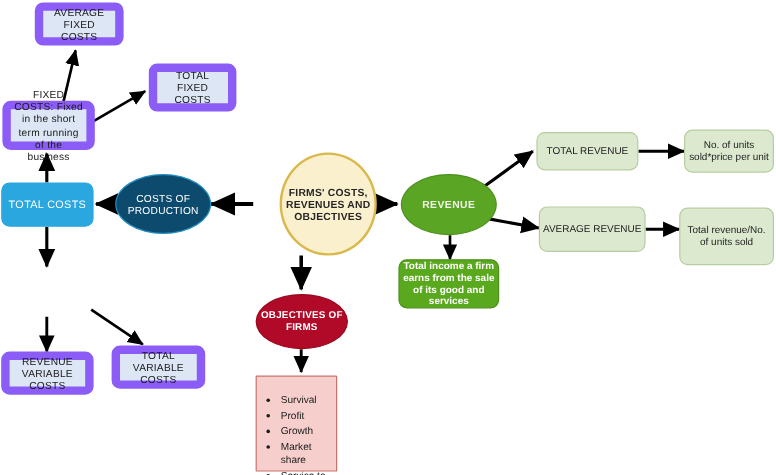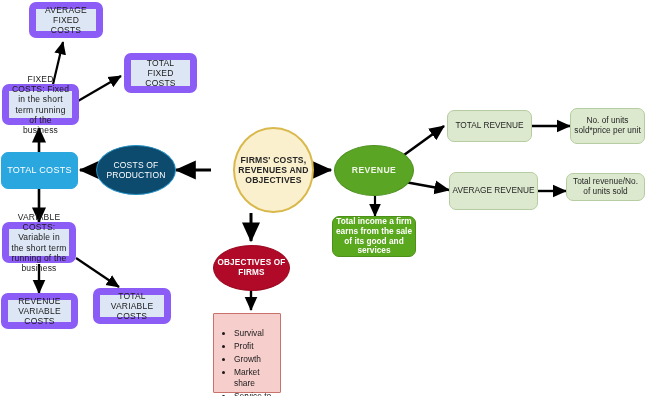--- a/index.html
+++ b/index.html
@@ -194,23 +194,20 @@
   </div>
 
   <div class="node box-blue" style="left:1px; top:152px; width:77px; height:37px;">
     <span class="txt">TOTAL COSTS</span>
   </div>
 
   <div class="node ellipse-blue" style="left:96px; top:145px; width:80px; height:50px;">
     <span class="txt">COSTS OF PRODUCTION</span>
   </div>
 
-  <div class="node box-lightblue" style="left:2px; top:222px; width:74px; height:41px;">
-    <span class="txt">VARIABLE COSTS: Variable in the short term running of the business</span>
-  </div>
 
   <div class="node box-lightblue" style="left:1px; top:293px; width:77px; height:36px;">
     <span class="txt">REVENUE VARIABLE COSTS</span>
   </div>
 
   <div class="node box-lightblue" style="left:93px; top:288px; width:78px; height:36px;">
     <span class="txt">TOTAL VARIABLE COSTS</span>
   </div>
 
   <div class="node circle-yellow" style="left:211px; top:127px; width:81px; height:86px;margin-left:22px;">
@@ -230,21 +227,21 @@
   </div>
 
   <div class="node box-palegreen" style="left:570px; top:108px; width:75px; height:36px;">
     <span class="txt">No. of units sold*price per unit</span>
   </div>
 
   <div class="node box-palegreen" style="left:449px; top:172px; width:89px; height:38px;">
     <span class="txt">AVERAGE REVENUE</span>
   </div>
 
-  <div class="node box-palegreen" style="left:566px; top:173px; width:79px; height:28px;">
+  <div class="node box-palegreen" style="left:566px; top:173px; width:79px; height:48px;">
     <span class="txt">Total revenue/No. of units sold</span>
   </div>
 
   <div class="node ellipse-red" style="left:213px; top:245px; width:77px; height:46px;">
     <span class="txt">OBJECTIVES OF FIRMS</span>
   </div>
 
   <div class="node box-pink" style="left:213px; top:313px; width:68px; height:80px;">
     <ul>
       <li>Survival</li>

